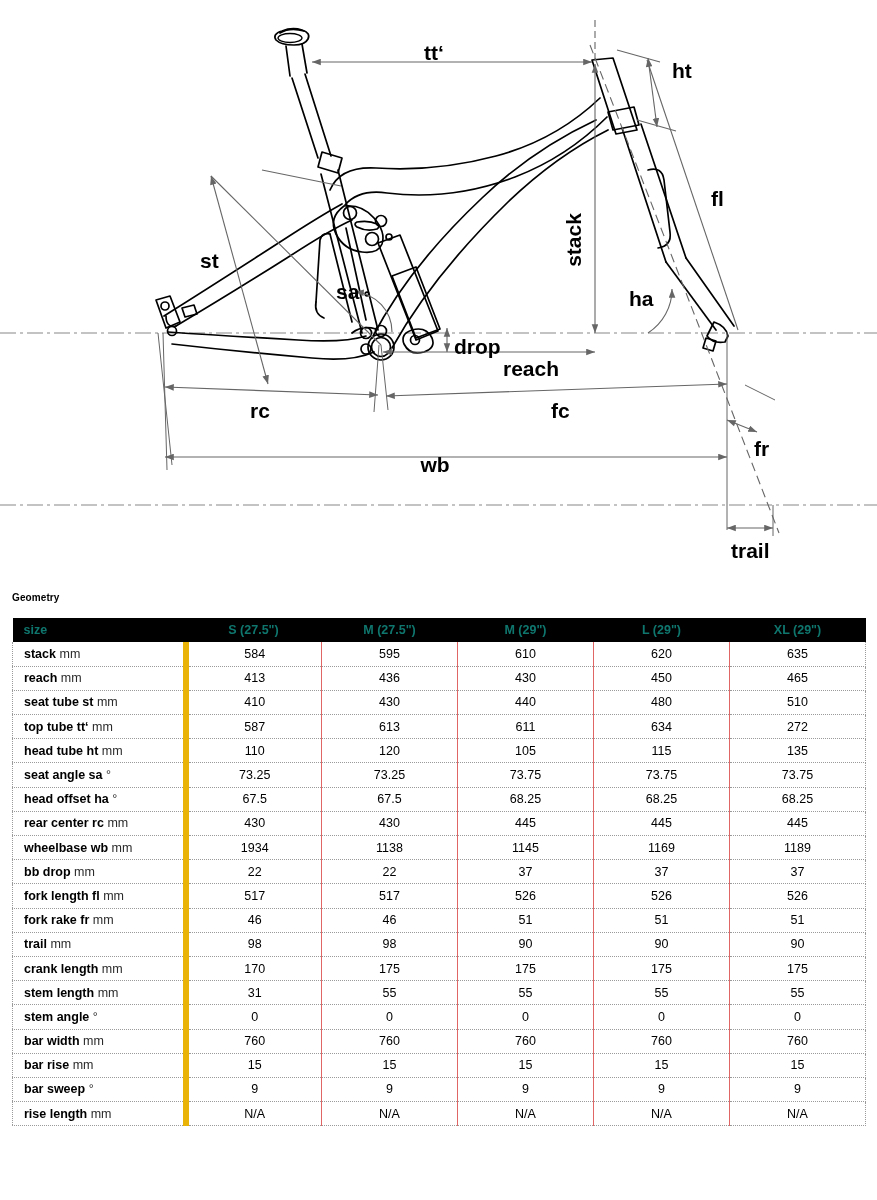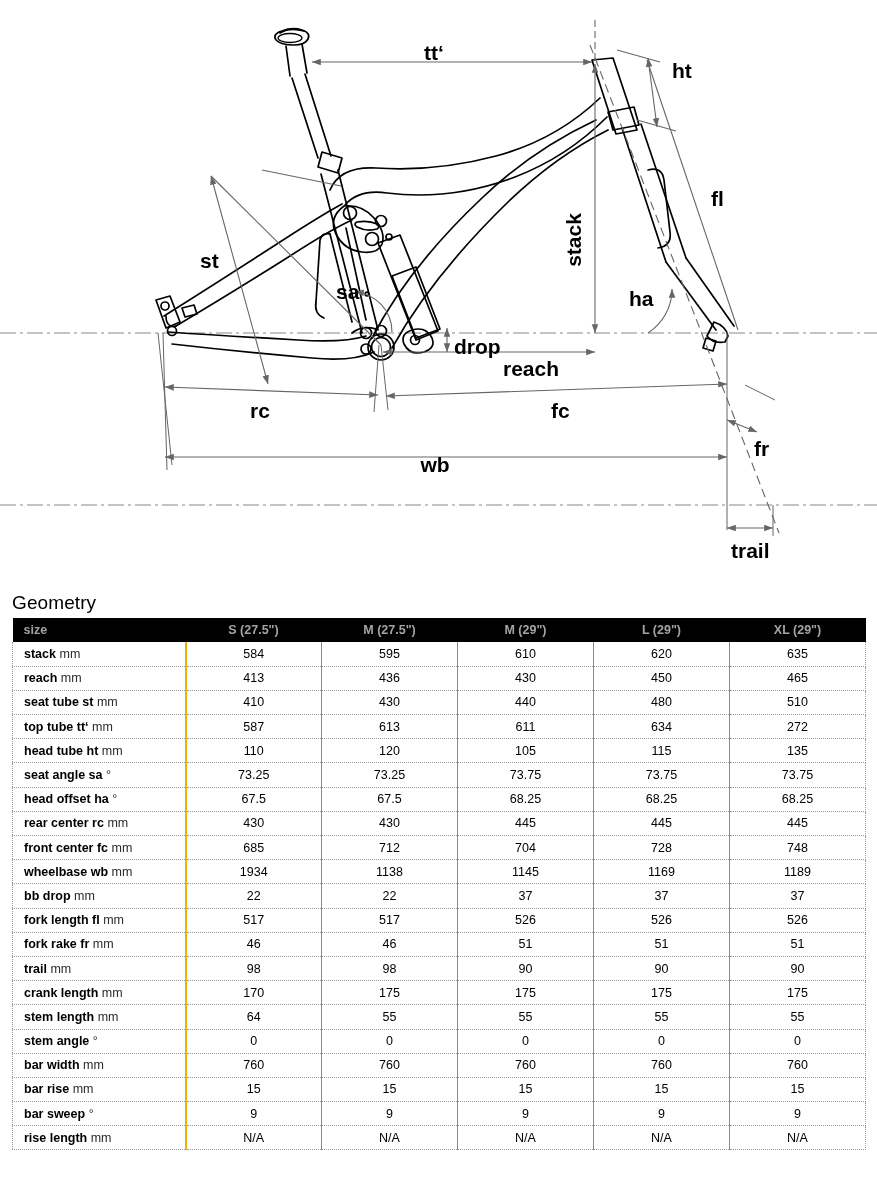--- a/index.html
+++ b/index.html
@@ -34,22 +34,22 @@
     font-family: "Liberation Sans", sans-serif;
     font-weight: bold;
     fill: #000;
     font-size: 21px;
   }
 
   
   #geometry-title {
     position: absolute;
     left: 12px; top: 592px;
-    font-size: 19px;
-    font-weight: normal;
+    font-size: 10px;
+    font-weight: bold;
     color: #000;
     letter-spacing: 0.1px;
   }
 
   
   #geo-table-wrap {
     position: absolute;
     left: 12px; top: 618px;
     width: 853px;
   }
@@ -58,21 +58,21 @@
     width: 853px;
     table-layout: fixed;
     font-size: 12.5px;
     color: #000;
   }
   table.geo col.c-label { width: 173px; }
   table.geo col.c-val { width: 136px; }
 
   table.geo thead th {
     background: #000;
-    color: #a3a3a3;
+    color: #0f766e;
     font-weight: bold;
     font-size: 12.5px;
     height: 24px;
     padding: 0 0 0 0;
     text-align: center;
     border: none;
   }
   table.geo thead th.hd-size {
     text-align: left;
     padding-left: 11px;
@@ -84,21 +84,21 @@
     border-bottom: 1px dotted #9a9a9a;
     text-align: center;
     font-size: 12.5px;
     padding: 0;
     vertical-align: middle;
     border-right: 1px solid #e8araa;
   }
   table.geo tbody tr td.lbl {
     text-align: left;
     padding-left: 11px;
-    border-right: 2px solid #eab308;
+    border-right: 6px solid #eab308;
     white-space: nowrap;
   }
   table.geo tbody tr td.val {
     border-right: 1px solid #e06666;
   }
   table.geo tbody tr td.val:last-child {
     border-right: 1px dotted #9a9a9a;
   }
   table.geo tbody tr:last-child td {
     border-bottom: 1px dotted #9a9a9a;
@@ -356,28 +356,20 @@
           </tr>
           <tr>
             <td class="lbl"><span class="nm">rear center rc</span> <span class="un">mm</span></td>
             <td class="val">430</td>
             <td class="val">430</td>
             <td class="val">445</td>
             <td class="val">445</td>
             <td class="val">445</td>
           </tr>
           <tr>
-            <td class="lbl"><span class="nm">front center fc</span> <span class="un">mm</span></td>
-            <td class="val">685</td>
-            <td class="val">712</td>
-            <td class="val">704</td>
-            <td class="val">728</td>
-            <td class="val">748</td>
-          </tr>
-          <tr>
             <td class="lbl"><span class="nm">wheelbase wb</span> <span class="un">mm</span></td>
             <td class="val">1934</td>
             <td class="val">1138</td>
             <td class="val">1145</td>
             <td class="val">1169</td>
             <td class="val">1189</td>
           </tr>
           <tr>
             <td class="lbl"><span class="nm">bb drop</span> <span class="un">mm</span></td>
             <td class="val">22</td>
@@ -413,21 +405,21 @@
           <tr>
             <td class="lbl"><span class="nm">crank length</span> <span class="un">mm</span></td>
             <td class="val">170</td>
             <td class="val">175</td>
             <td class="val">175</td>
             <td class="val">175</td>
             <td class="val">175</td>
           </tr>
           <tr>
             <td class="lbl"><span class="nm">stem length</span> <span class="un">mm</span></td>
-            <td class="val">64</td>
+            <td class="val">31</td>
             <td class="val">55</td>
             <td class="val">55</td>
             <td class="val">55</td>
             <td class="val">55</td>
           </tr>
           <tr>
             <td class="lbl"><span class="nm">stem angle</span> <span class="un">°</span></td>
             <td class="val">0</td>
             <td class="val">0</td>
             <td class="val">0</td>

